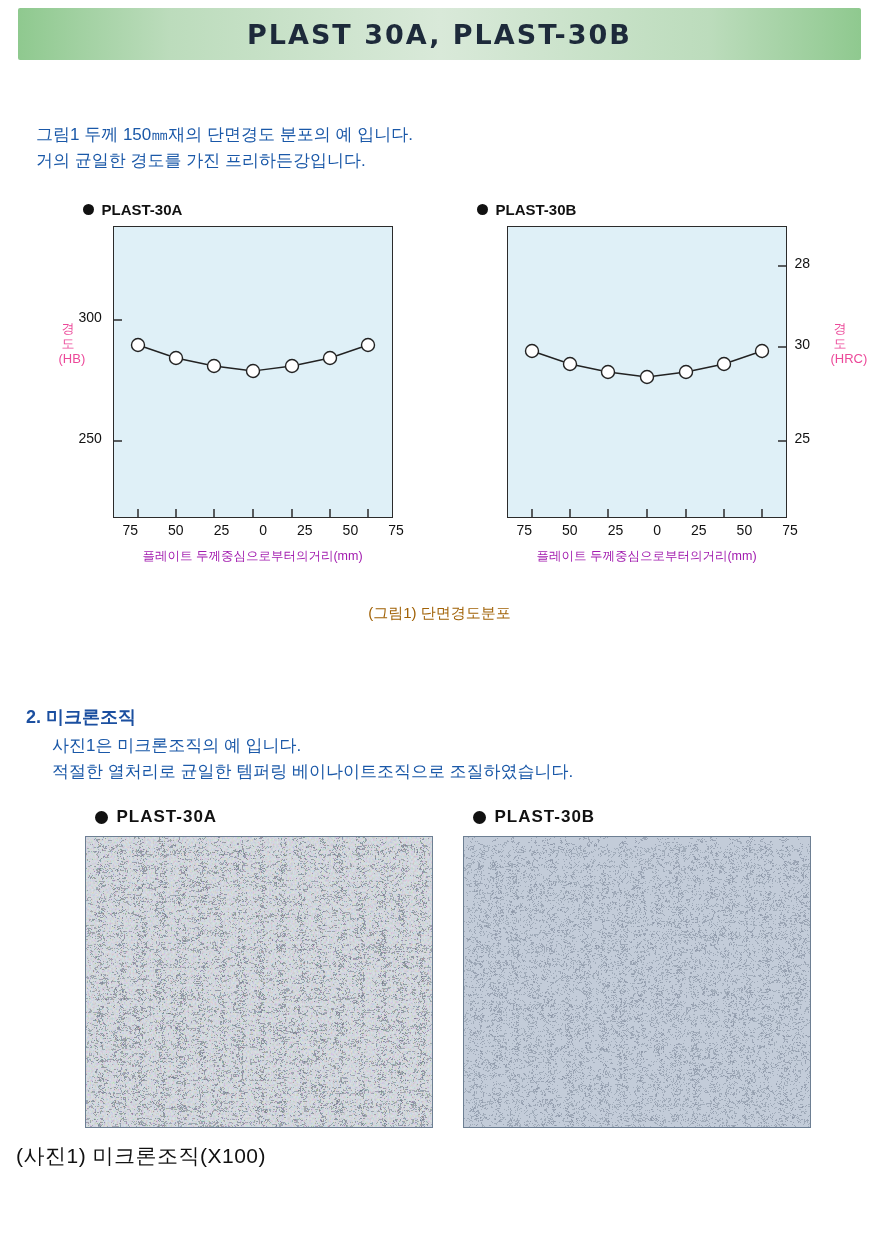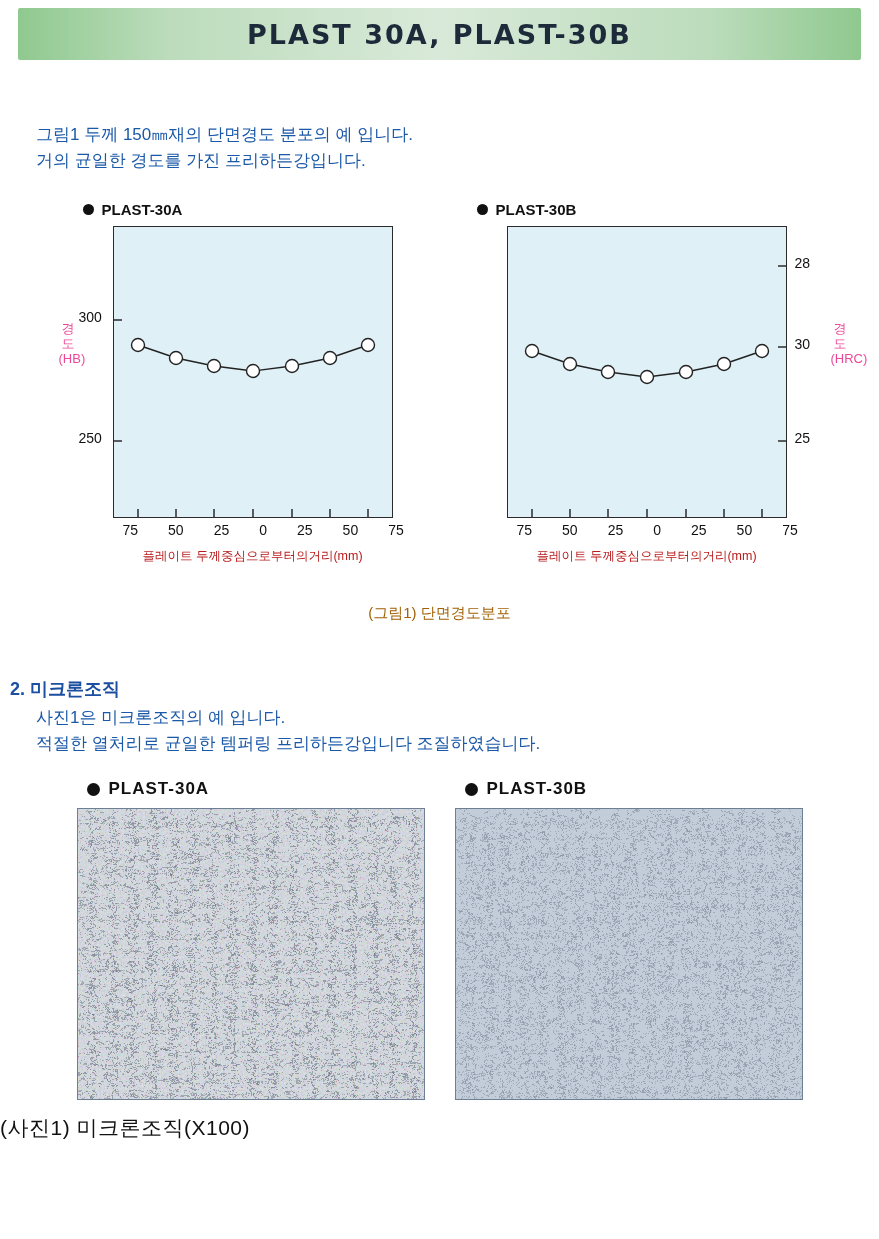--- a/index.html
+++ b/index.html
@@ -46,21 +46,21 @@
   }
   .sec-lines {
     margin-left: 36px;
     color: #1a58a8;
     font-size: 17px;
     line-height: 1.55;
   }
   .sec-lines div { white-space: pre; }
 
   .sec1 { margin-top: 62px; }
-  .sec2 { margin-top: 54px; }
+  .sec2 { margin-top: 82px; padding-left: 16px; }
 
   
   .charts {
     margin-top: 26px;
     display: flex;
     justify-content: center;
     gap: 22px;
   }
   .chart-block {
     width: 372px;
@@ -125,21 +125,21 @@
     box-sizing: border-box;
     gap: 30px;
   }
   .xaxis-caption {
     position: absolute;
     left: 56px;
     top: 322px;
     width: 280px;
     text-align: center;
     font-size: 12.5px;
-    color: #b91c1c;
+    color: #a21caf;
   }
   .fig-caption {
     text-align: center;
     font-size: 15px;
     color: #a16207;
     margin-top: 48px;
   }
 
   
   .photos {
@@ -293,21 +293,21 @@
 
   </div>
 
   <div class="fig-caption">(그림1) 단면경도분포</div>
 </div>
 
 <div class="section sec2">
   <div class="sec-head">2. 미크론조직</div>
   <div class="sec-lines">
     <div>사진1은 미크론조직의 예 입니다.</div>
-    <div>적절한 열처리로 균일한 템퍼링 프리하든강입니다 조질하였습니다.</div>
+    <div>적절한 열처리로 균일한 템퍼링 베이나이트조직으로 조질하였습니다.</div>
   </div>
 
   <div class="photos">
 
     <div class="photo-block">
       <div class="photo-title">
         <span class="bullet"></span>
         <span>PLAST-30A</span>
       </div>
       <div class="micro">

